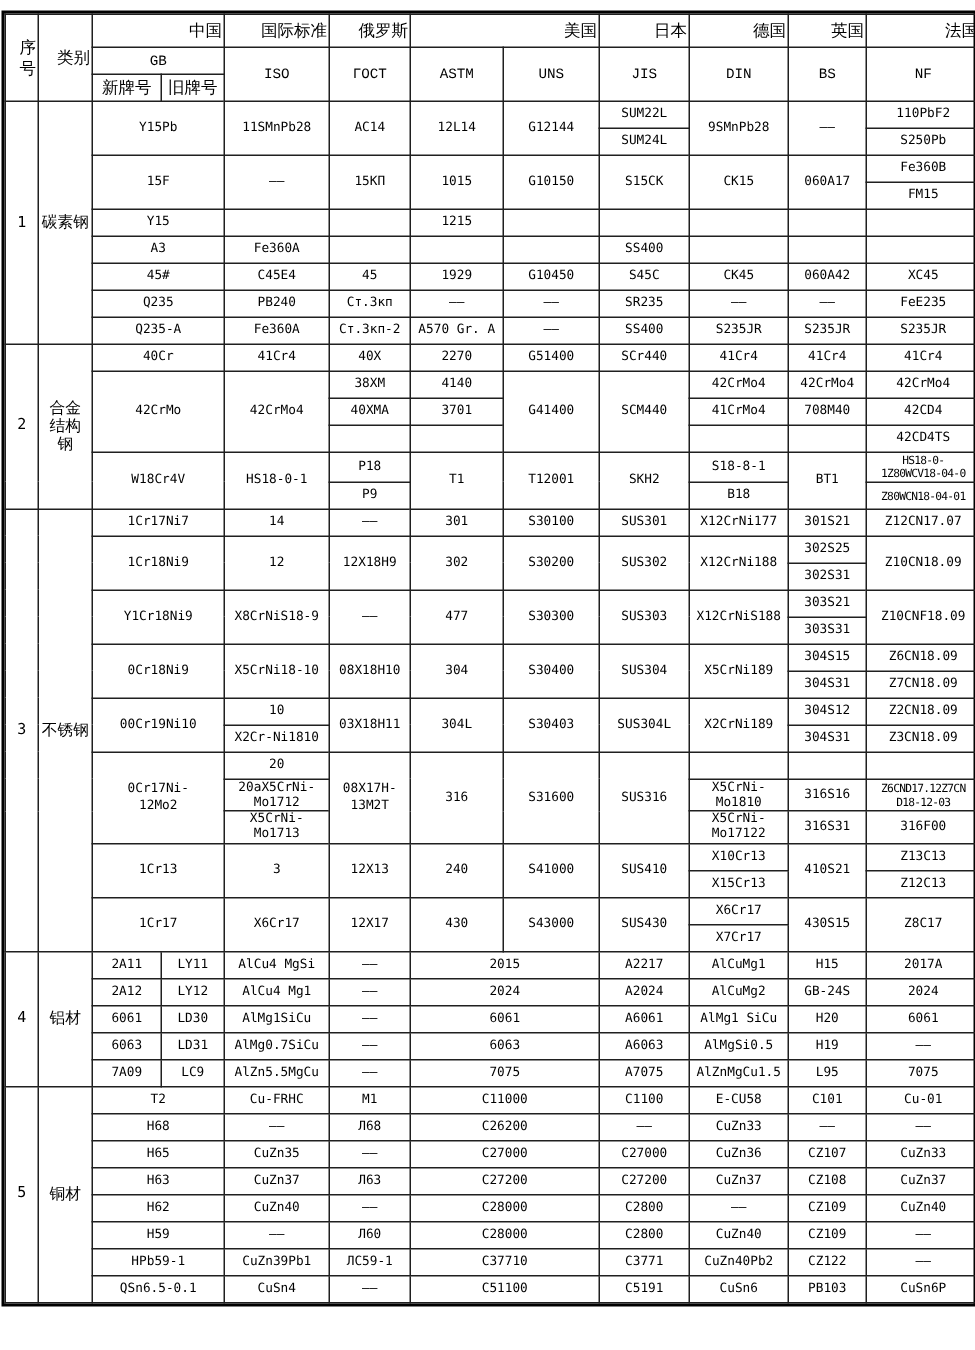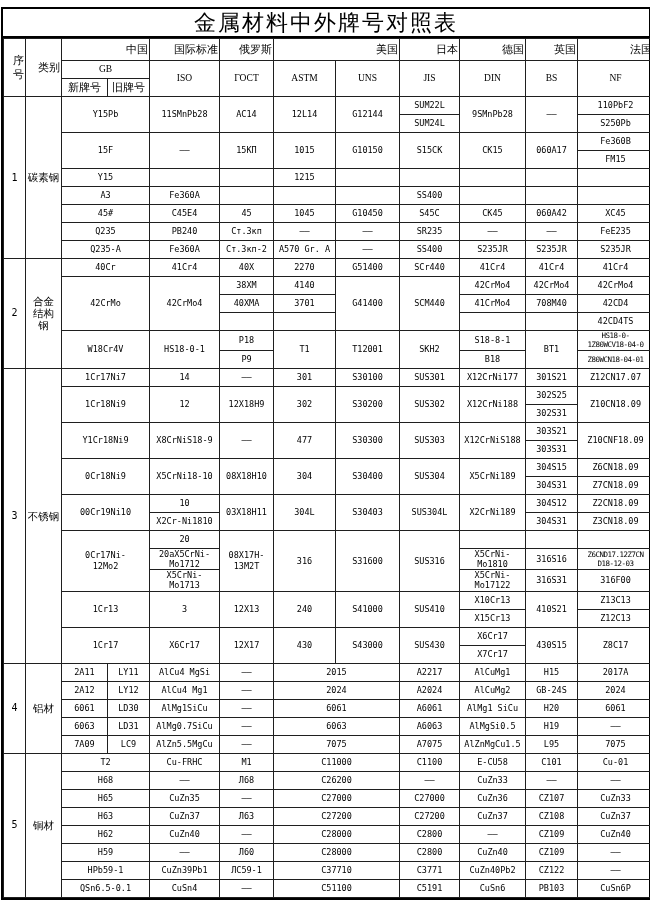--- a/index.html
+++ b/index.html
@@ -20,31 +20,30 @@
   table{border-collapse:collapse;table-layout:fixed;width:100%;}
   th,td{
     border:1px solid #1f1f1f;text-align:center;vertical-align:middle;
     padding:0 1px;overflow:hidden;white-space:pre-line;word-wrap:break-word;
   }
   th{
     font-family:"DejaVu Sans",sans-serif;font-weight:normal;
     font-size:11px;height:17px;line-height:1.2;color:#000;
   }
   tr.h1 th{height:21px;text-align:right;}
-  th.lat{font-family:Liberation Serif, serif;font-size:9.5px;}
+  th.lat{font-family:Liberation Mono, monospace;font-size:9.5px;}
   td{font-size:8.5px;height:17px;line-height:1.2;color:#000;}
   td.cjk{font-family:"DejaVu Sans",sans-serif;font-size:10.5px;line-height:1.15;padding:0;margin-left:12px;}
   td.num{font-size:10px;}
   td.xs{font-size:7.5px;letter-spacing:-0.5px;line-height:1.25;}
 </style>
 </head>
 <body>
 
 <div class="wrap">
-  <div class="title">金属材料中外牌号对照表</div>
   <table>
     <colgroup>
         <col style="width: 22px;">
         <col style="width: 36px;">
         <col style="width: 46px;">
         <col style="width: 42px;">
         <col style="width: 70px;">
         <col style="width: 54px;">
         <col style="width: 62px;">
         <col style="width: 64px;">
@@ -133,21 +132,21 @@
           <td></td>
           <td>SS400</td>
           <td></td>
           <td></td>
           <td></td>
         </tr>
         <tr>
           <td colspan="2">45#</td>
           <td>C45E4</td>
           <td>45</td>
-          <td>1045</td>
+          <td>1929</td>
           <td>G10450</td>
           <td>S45C</td>
           <td>CK45</td>
           <td>060A42</td>
           <td>XC45</td>
         </tr>
         <tr>
           <td colspan="2">Q235</td>
           <td>PB240</td>
           <td>Ст.3кп</td>

